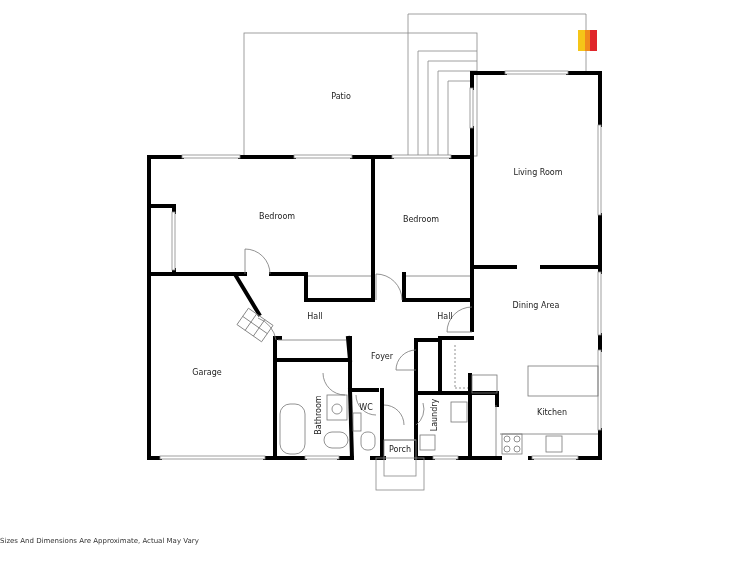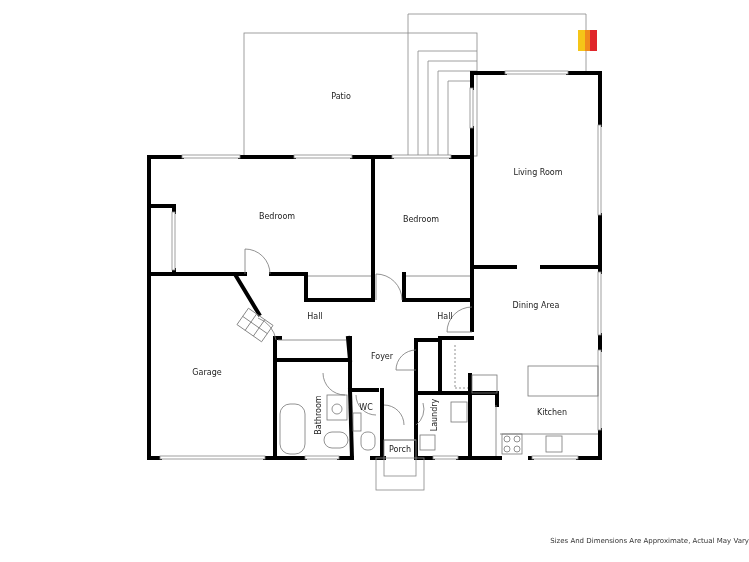--- a/index.html
+++ b/index.html
@@ -1,19 +1,19 @@
 <!DOCTYPE html>
 <html><head>
 <meta charset="utf-8">
 <style>
   html, body { margin:0; padding:0; background:#ffffff; }
   body { width:749px; height:562px; position:relative; overflow:hidden; font-family:"DejaVu Sans", sans-serif; }
   svg { position:absolute; left:0; top:0; }
   .lbl { font-family:"DejaVu Sans", sans-serif; font-size:8px; fill:#222; }
-  .foot { position:absolute; left:0; top:537px; width:749px; text-align:right; font-size:7px; color:#333; font-family:"DejaVu Sans", sans-serif; }
+  .foot { position:absolute; left:0; top:537px; width:749px; text-align:left; font-size:7px; color:#333; font-family:"DejaVu Sans", sans-serif; }
 </style>
 </head>
 <body>
 
 <svg width="749" height="562" viewBox="0 0 749 562">
 
   <g fill="none" stroke="#888" stroke-width="0.8">
     <rect x="244" y="33" width="233" height="123"></rect>
     <line x1="408" y1="14" x2="408" y2="156"></line>
     <line x1="408" y1="14" x2="586" y2="14"></line>

